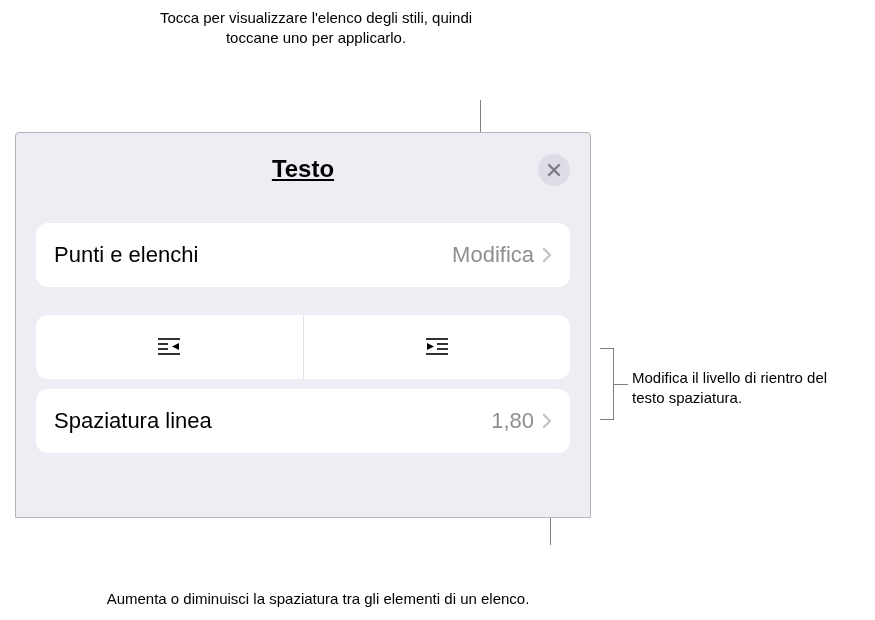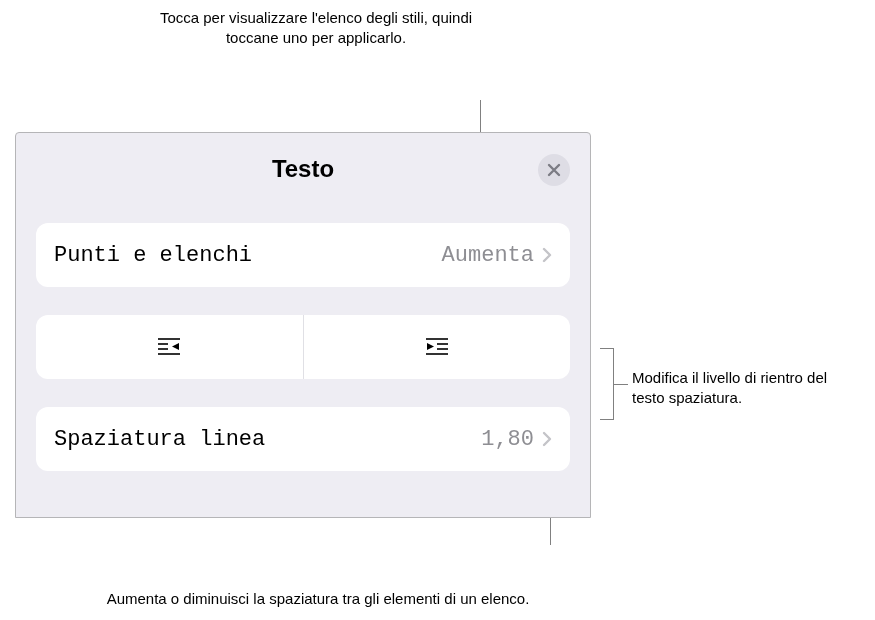--- a/index.html
+++ b/index.html
@@ -100,20 +100,21 @@
       border: 1px solid #b5b5b7;
       border-top-left-radius: 4px;
       border-top-right-radius: 4px;
     }
     .panel-header {
       position: relative;
       height: 72px;
       display: flex;
       align-items: center;
       justify-content: center;
+      text-decoration: underline;
     }
     .panel-title {
       font-size: 24px;
       font-weight: 600;
       color: #000;
     }
     .close-btn {
       position: absolute;
       right: 20px;
       top: 21px;
@@ -125,30 +126,29 @@
       align-items: center;
       justify-content: center;
       cursor: pointer;
     }
     .close-btn svg {
       width: 14px;
       height: 14px;
     }
     .rows {
       padding: 4px 20px;
-      font-family: Liberation Mono, monospace;
     }
     .row {
       background: #ffffff;
       border-radius: 12px;
       height: 64px;
       display: flex;
       align-items: center;
       padding: 0 18px;
-      margin-top: 28px;
+      margin-top: 10px;
     }
     .row:first-child {
       margin-top: 14px;
     }
     .row-label {
       flex: 1;
       font-size: 22px;
       color: #000;
     }
     .row-value {
@@ -201,21 +201,21 @@
     <div class="close-btn">
       <svg viewBox="0 0 14 14">
         <path d="M2 2 L12 12 M12 2 L2 12" stroke="#7c7c84" stroke-width="2.4" stroke-linecap="round" fill="none"></path>
       </svg>
     </div>
   </div>
   <div class="rows">
 
     <div class="row">
       <div class="row-label">Punti e elenchi</div>
-      <div class="row-value">Aumenta</div>
+      <div class="row-value">Modifica</div>
       <svg class="chevron" viewBox="0 0 10 16">
         <path d="M2 2 L8 8 L2 14" stroke="#c4c4c8" stroke-width="2.4" stroke-linecap="round" stroke-linejoin="round" fill="none"></path>
       </svg>
     </div>
 
     <div class="indent-row">
       <div class="indent-btn">
         <svg class="indent-icon" viewBox="0 0 24 20">
           <line x1="1" y1="2" x2="23" y2="2" stroke="#000" stroke-width="1.6"></line>
           <line x1="1" y1="7" x2="11" y2="7" stroke="#000" stroke-width="1.6"></line>

